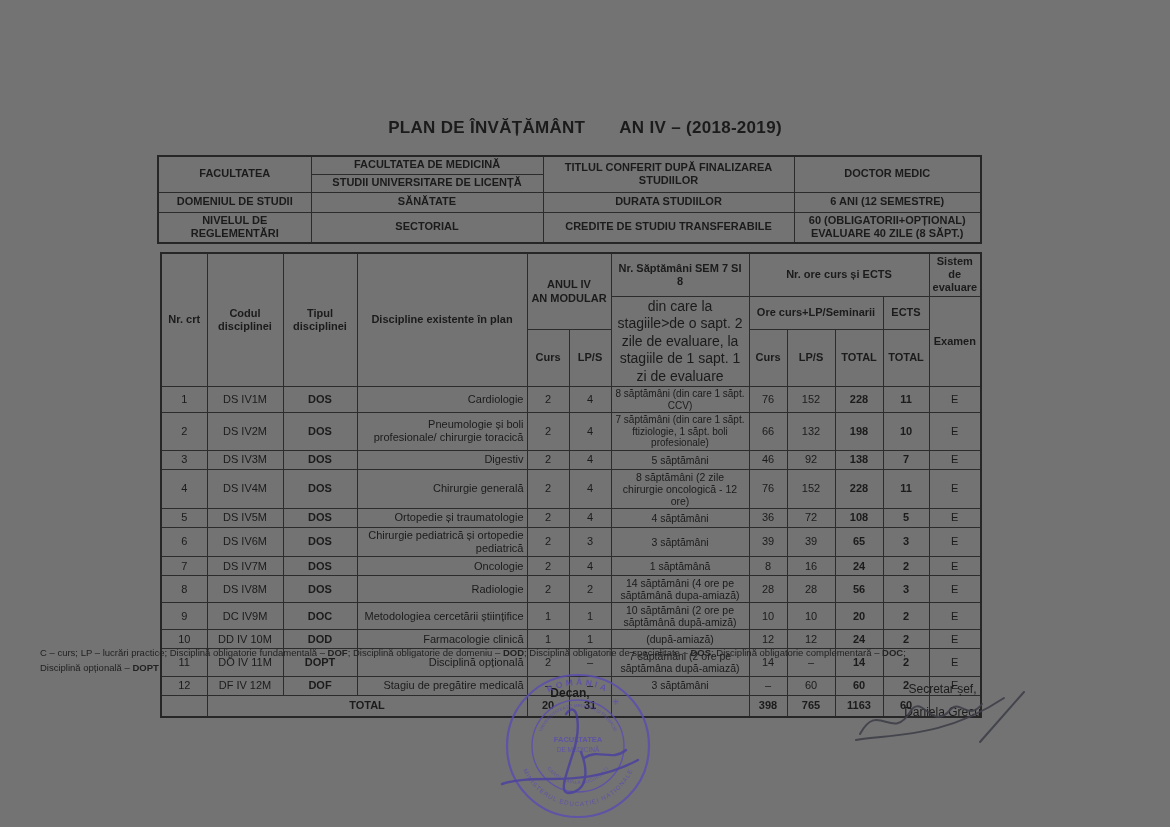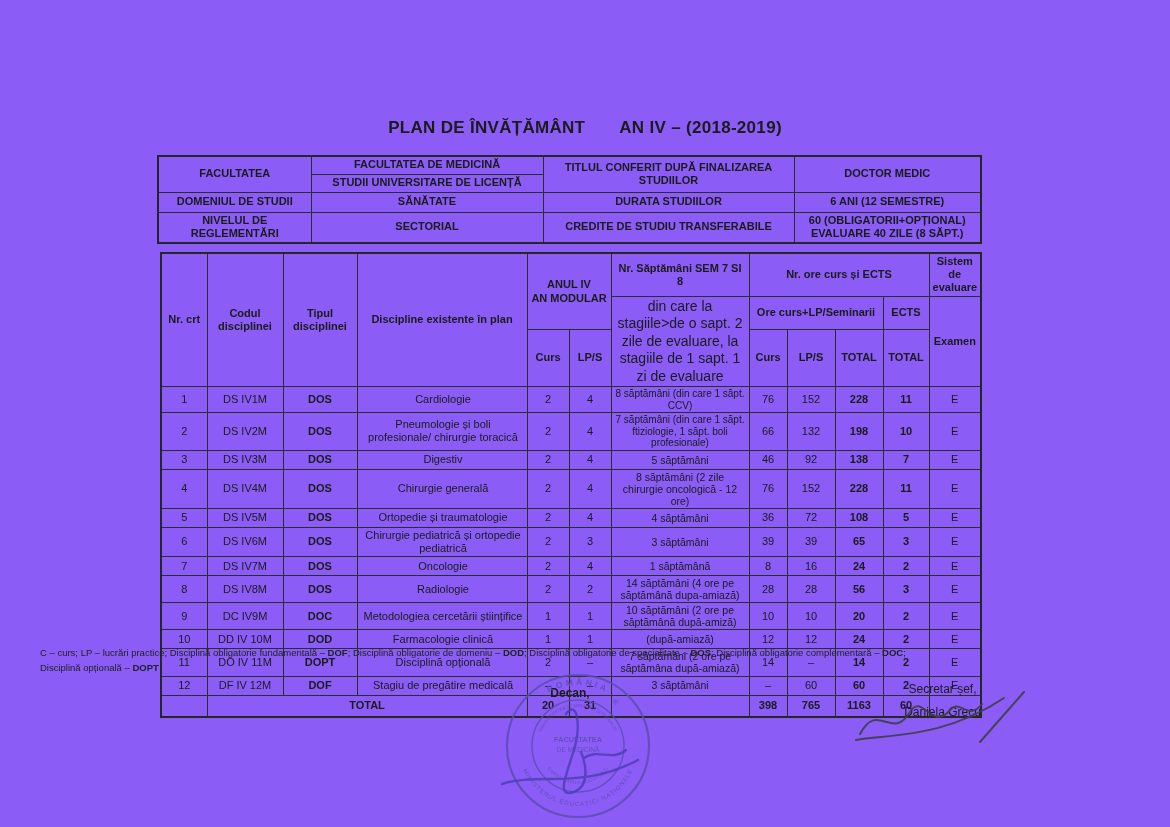--- a/index.html
+++ b/index.html
@@ -1,34 +1,34 @@
 <!DOCTYPE html>
 <html><head>
 <meta charset="utf-8">
 <style>
   html,body{margin:0;padding:0;background:#e8e8e6;}
-  .page{position:relative;width:1170px;height:827px;background:#8b5cf6;overflow:hidden;
+  .page{position:relative;width:1170px;height:827px;background:#737373;overflow:hidden;
         font-family:"Liberation Sans",sans-serif;color:#1b1b1b;margin:0 auto;}
   .title{position:absolute;top:118px;left:0;width:100%;text-align:center;
          font-size:17px;font-weight:bold;letter-spacing:.3px;}
   .title .gap{display:inline-block;width:34px;}
   table{border-collapse:collapse;table-layout:fixed;}
 
   
   .info-table{position:absolute;left:157px;top:155px;width:823px;border:2px solid #262626;}
   .info-table td{border:1px solid #2c2c2c;font-size:11px;font-weight:bold;text-align:center;
                  padding:1px 6px;line-height:1.25;}
 
   
   .main-table{position:absolute;left:160px;top:252px;width:820px;border:2px solid #262626;}
   .main-table th,.main-table td{border:1px solid #2c2c2c;font-size:11px;text-align:center;
                  padding:1px 3px;vertical-align:middle;line-height:1.2;}
   .main-table th{font-weight:bold;}
   .main-table th.note{font-size:14px;font-weight:normal;line-height:1.25;padding:1px 2px;}
-  .main-table td.left{text-align:center;padding-left:5px;}
+  .main-table td.left{text-align:right;padding-left:5px;}
   .main-table td.bold{font-weight:bold;}
   .main-table td.sapt{font-size:10.5px;line-height:1.15;}
   .main-table td.sapt.small{font-size:10px;}
   .main-table thead tr.h1{height:30px;}
   .main-table thead tr.h2{height:20px;}
   .main-table thead tr.h3{height:34px;}
   .main-table tbody tr{height:19px;}
   .main-table tr.total-row td{font-weight:bold;height:18px;}
 
   .footnote{position:absolute;left:40px;right:40px;top:646px;text-align:left;

